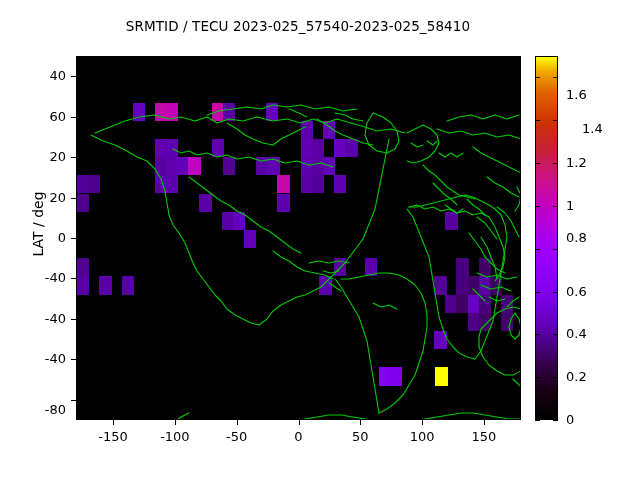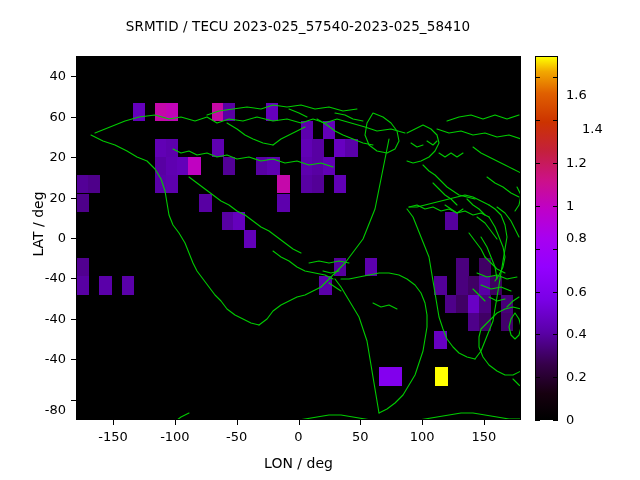--- a/index.html
+++ b/index.html
@@ -207,21 +207,20 @@
                  L336,364 L348,362 L360,360 L372,358 L384,356 L396,356 L408,358 L420,360 L432,362
                  L444,362 L445,362"></path>
         <path d="M110,376 L118,384 L124,392 L132,398"></path>
         <path d="M138,384 L146,390 L152,398"></path>
         <path d="M164,378 L172,384 L180,388"></path>
         <path d="M96,366 L104,360 L112,356"></path>
       </g>
     </svg>
   </div>
 
-  <div id="xlabel">LON / deg</div>
   <div id="ylabel">LAT / deg</div>
 
   <div id="cbar">
     <div id="cbarfill" style="background: linear-gradient(to top, rgb(0, 0, 0) 0%, rgb(22, 0, 15) 7%, rgb(53, 0, 73) 15%, rgb(90, 0, 168) 24%, rgb(122, 0, 230) 33%, rgb(148, 0, 255) 42%, rgb(168, 0, 240) 50%, rgb(191, 0, 200) 58%, rgb(204, 17, 136) 66%, rgb(196, 32, 60) 74%, rgb(204, 51, 0) 82%, rgb(224, 96, 0) 90%, rgb(242, 168, 0) 96%, rgb(255, 255, 0) 100%);"></div>
   </div>
 
   <div id="decor"></div>
 <div class="tick xt" style="left: 113.1px; top: 420px;"></div>
     <div class="xtl" style="left: 83.1px; top: 429px;">-150</div>
     <div class="tick xt" style="left: 174.9px; top: 420px;"></div>

